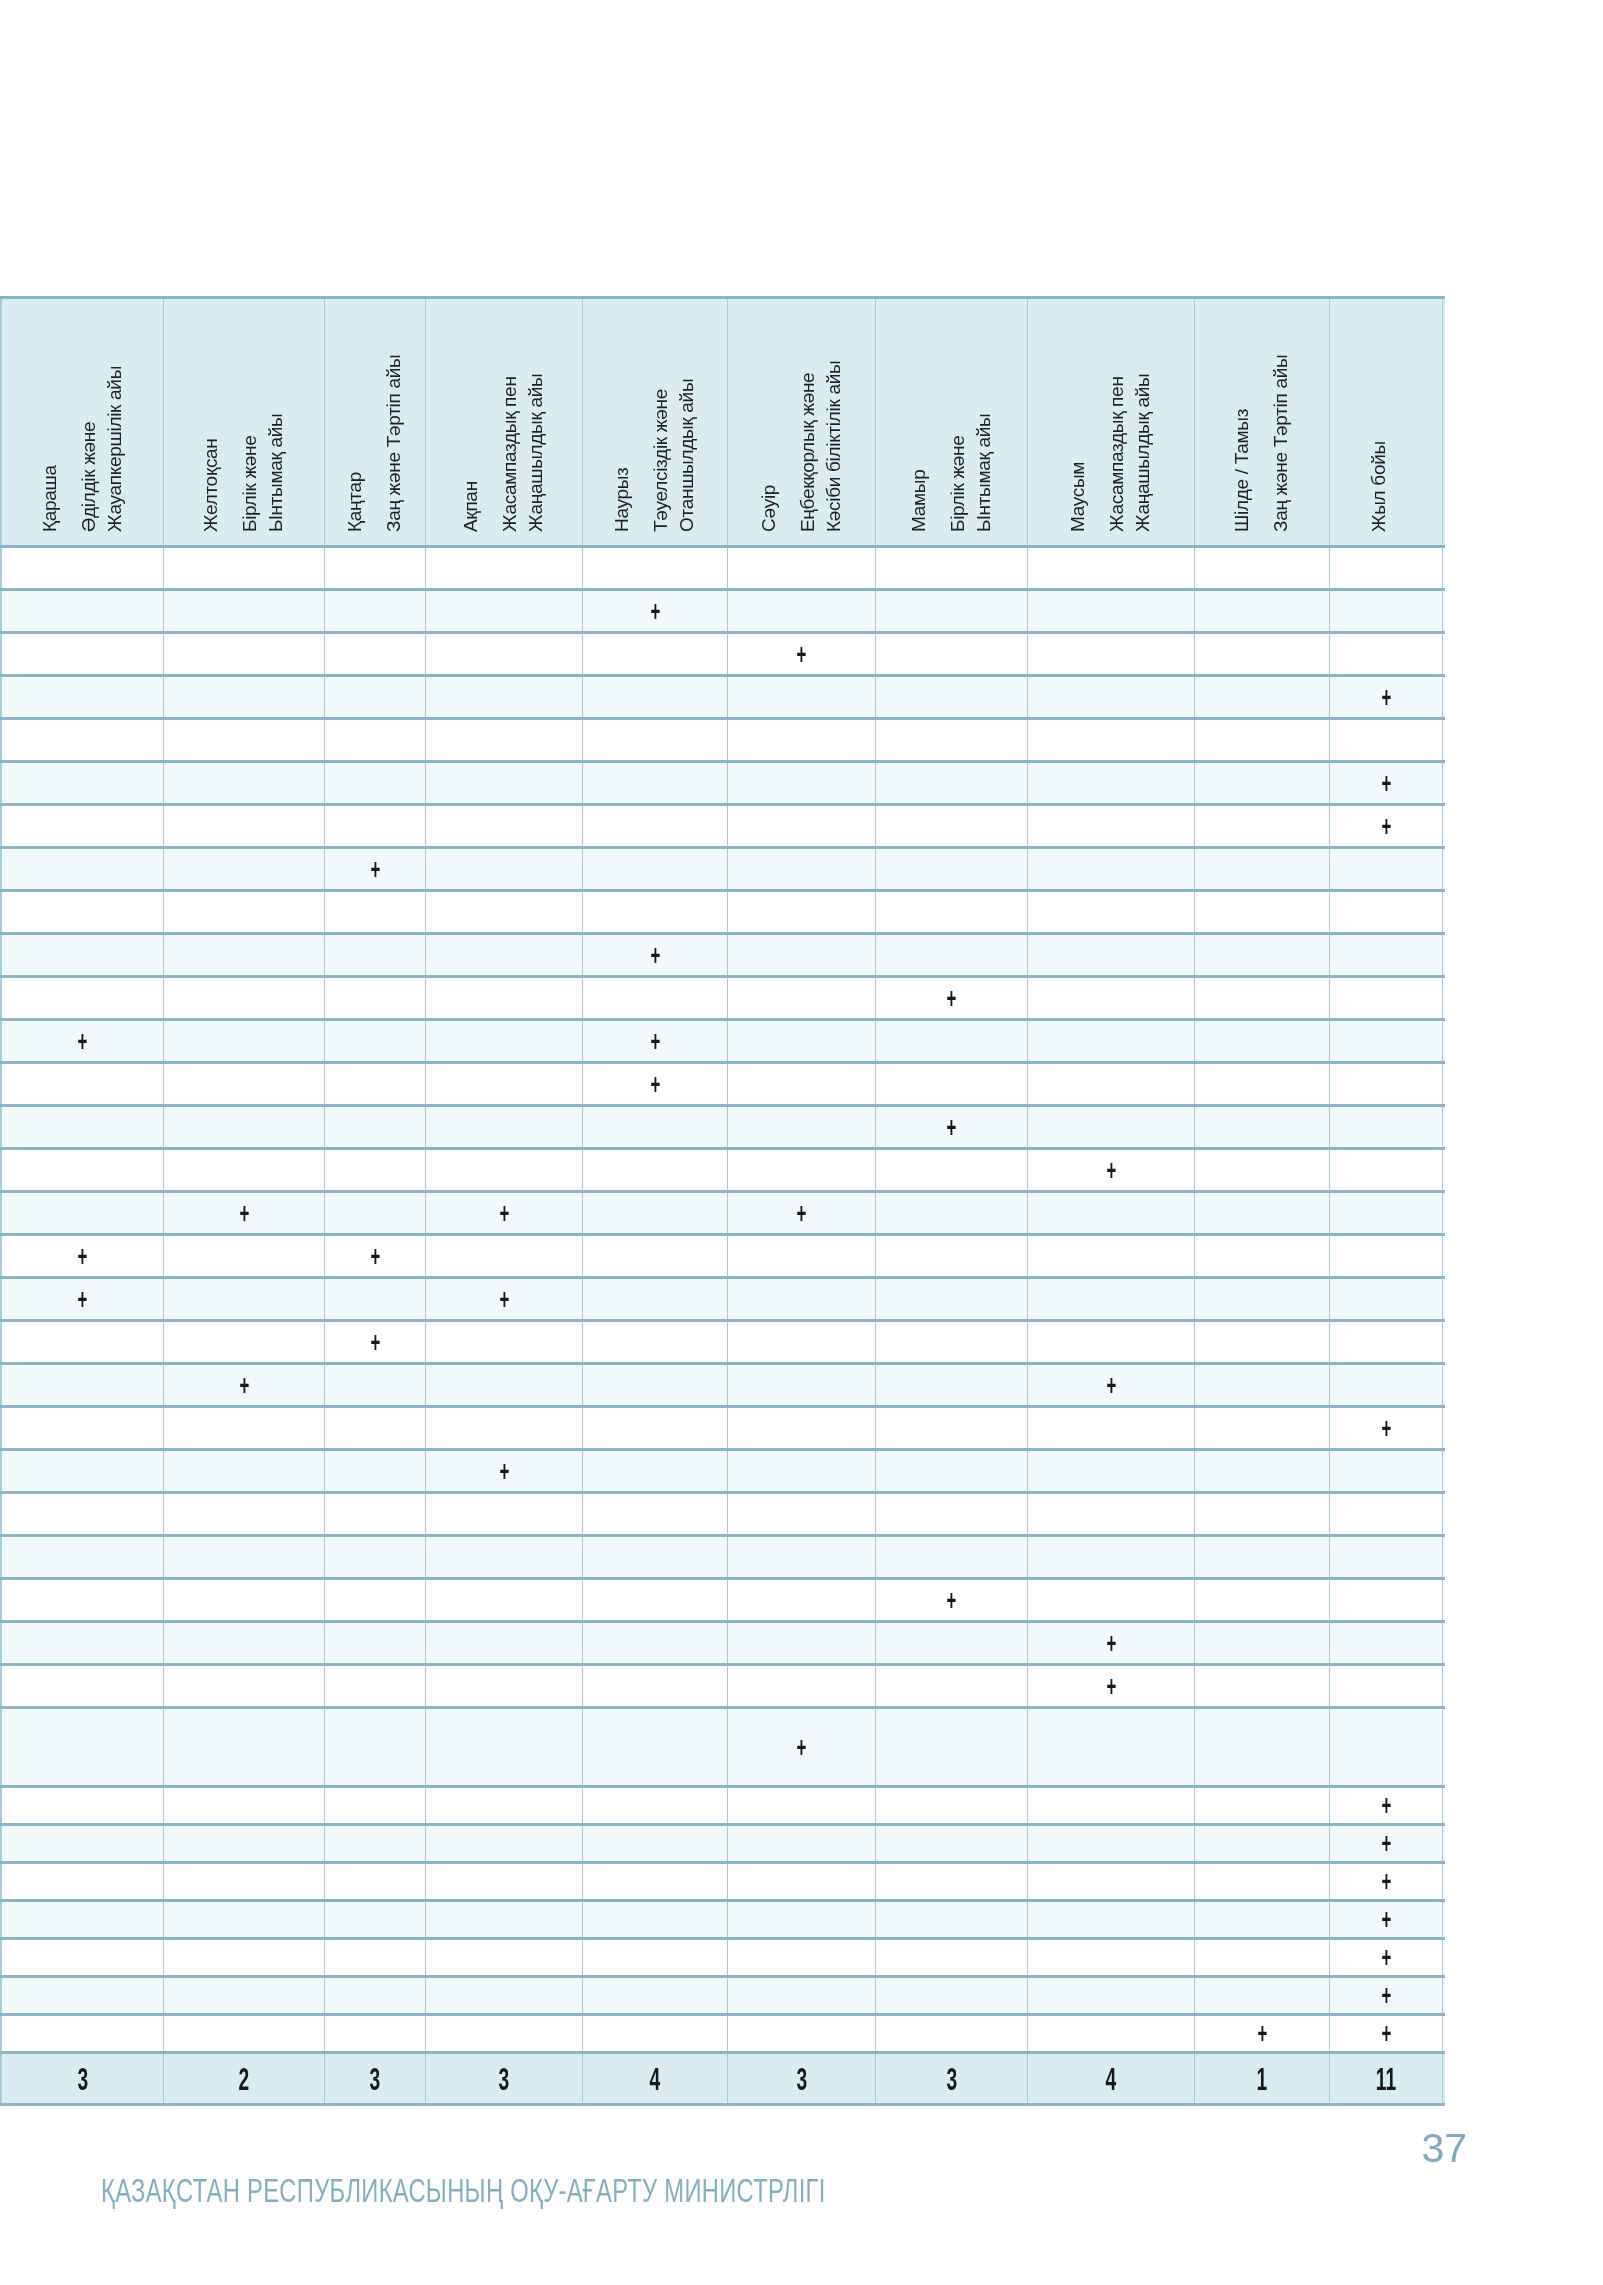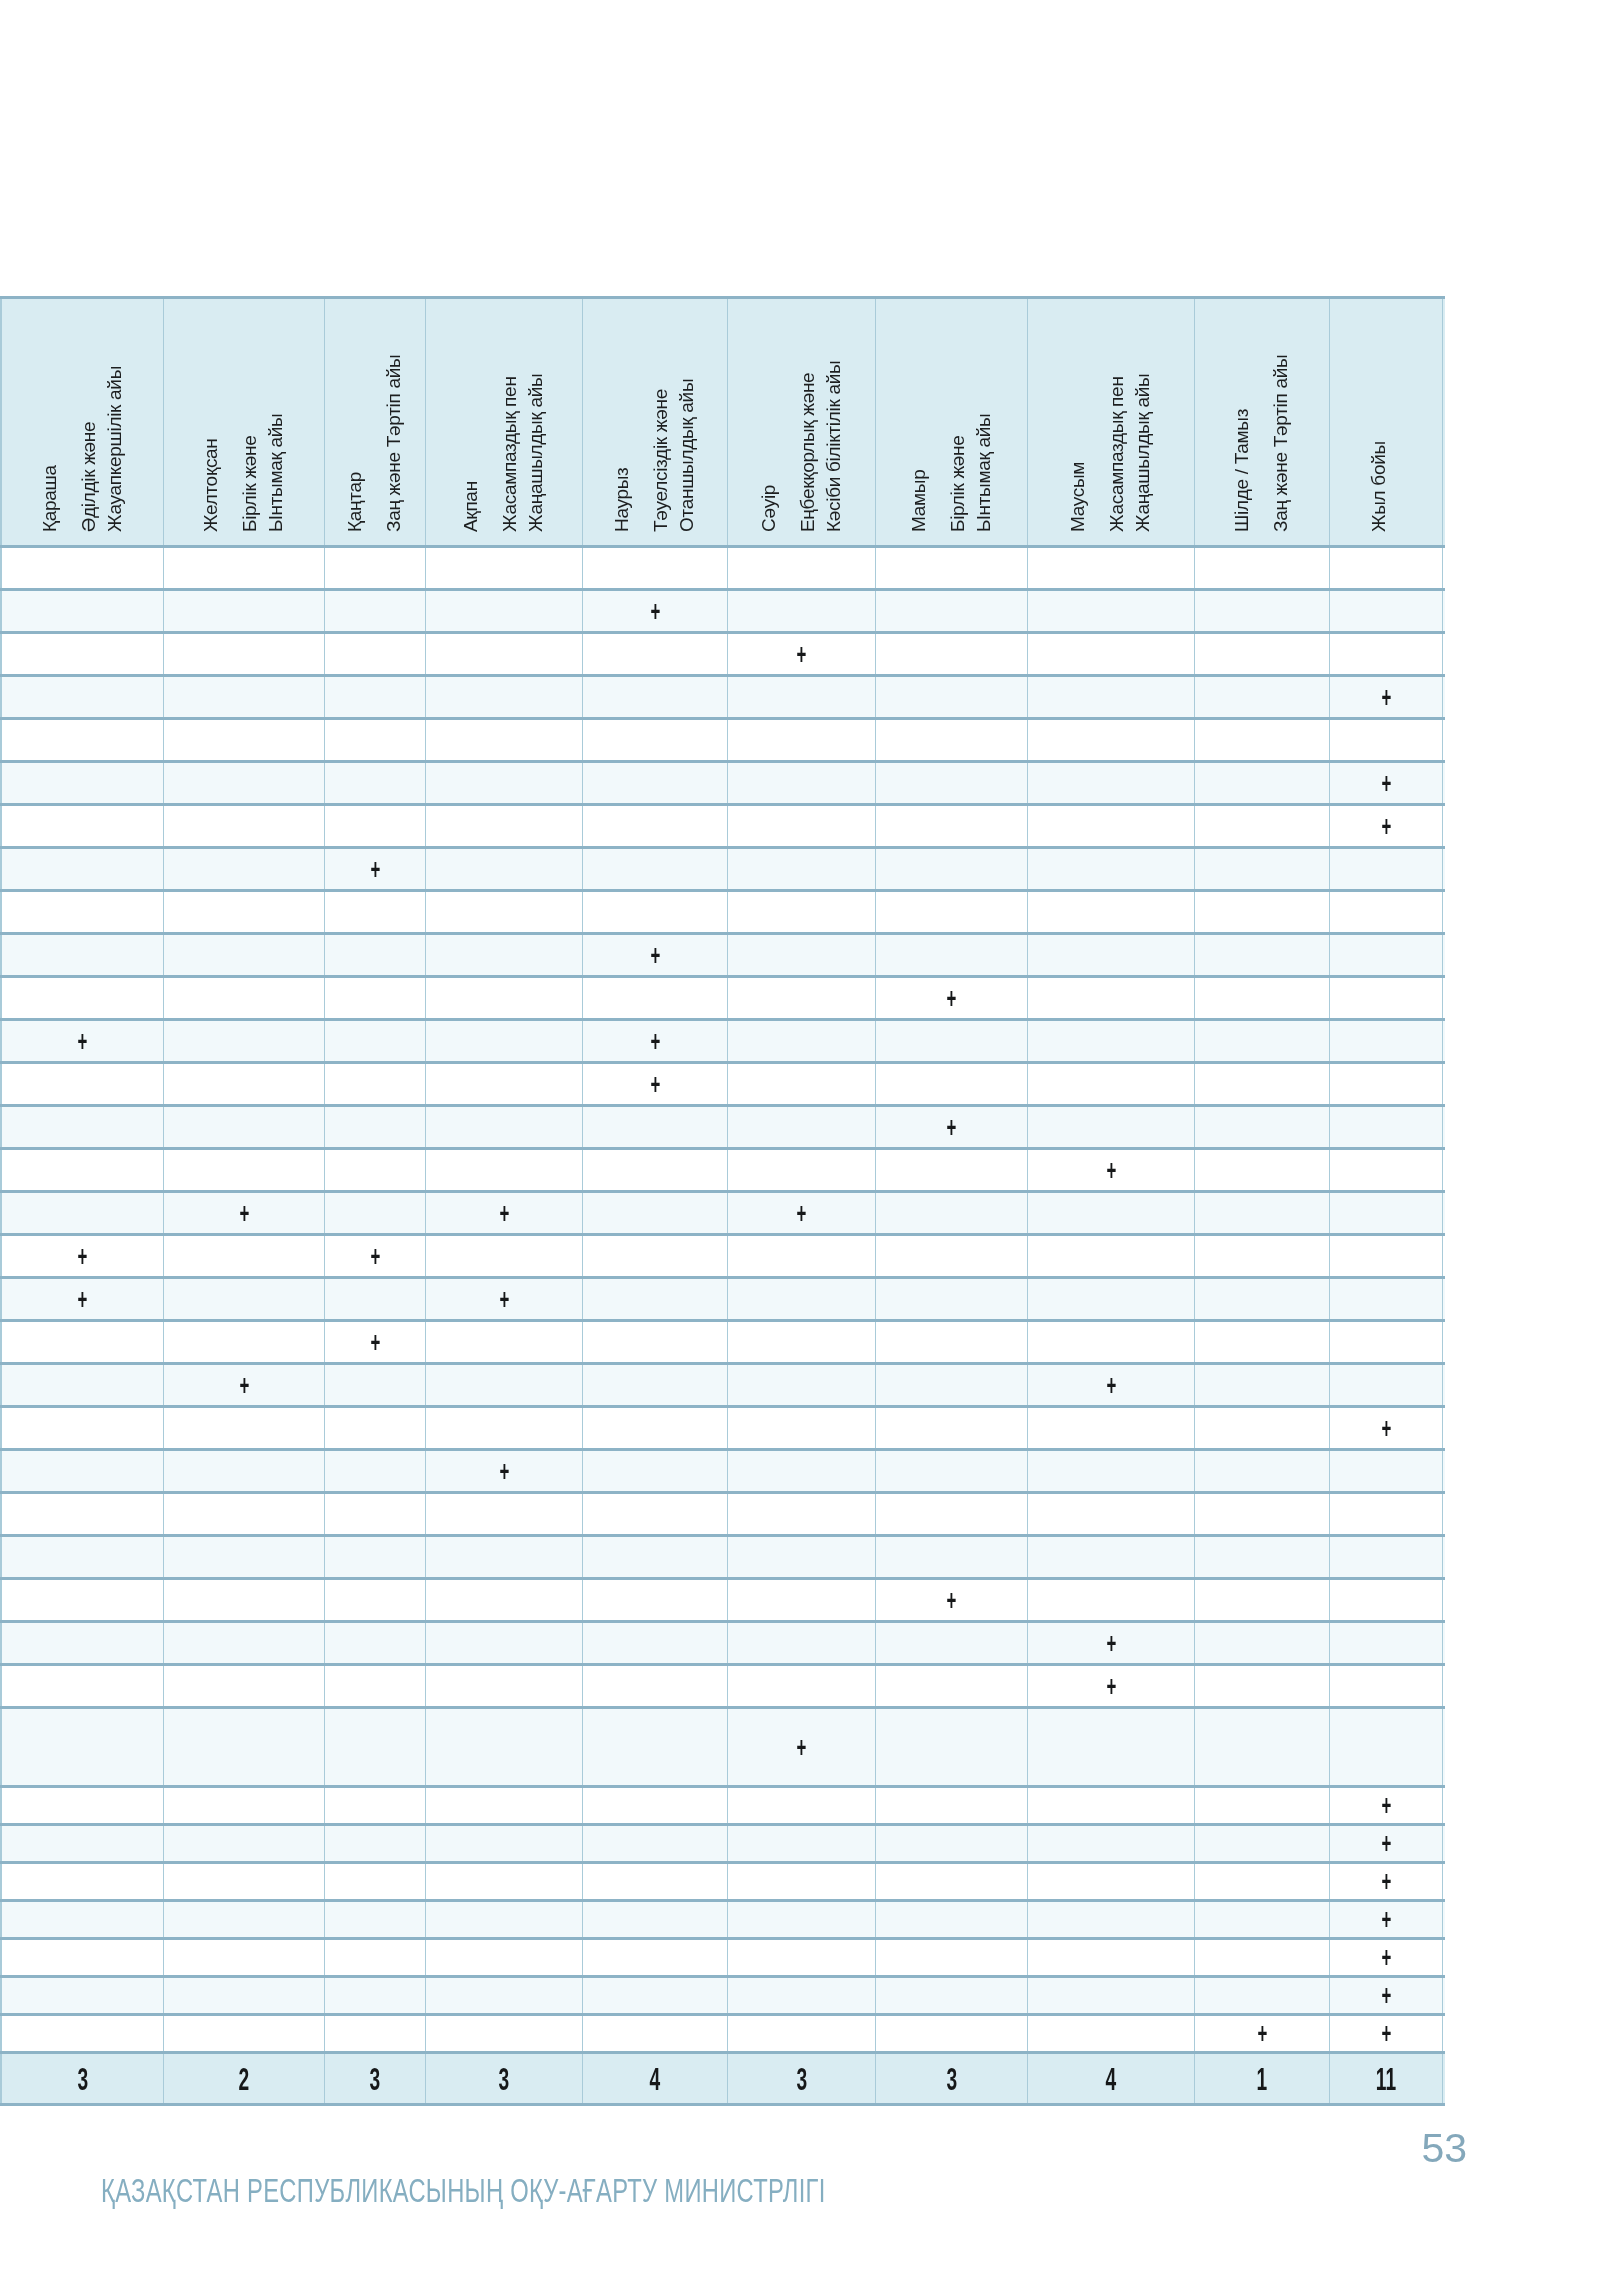--- a/index.html
+++ b/index.html
@@ -669,15 +669,15 @@
       </div>
       <div class="tcell">
         <span class="tnum">1</span>
       </div>
       <div class="tcell">
         <span class="tnum">11</span>
       </div>
     </div>
 </div>
 
-<div class="page-number">53</div>
+<div class="page-number">37</div>
 <div class="footer-text">ҚАЗАҚСТАН РЕСПУБЛИКАСЫНЫҢ ОҚУ-АҒАРТУ МИНИСТРЛІГІ</div>
 
 
 </body></html>

